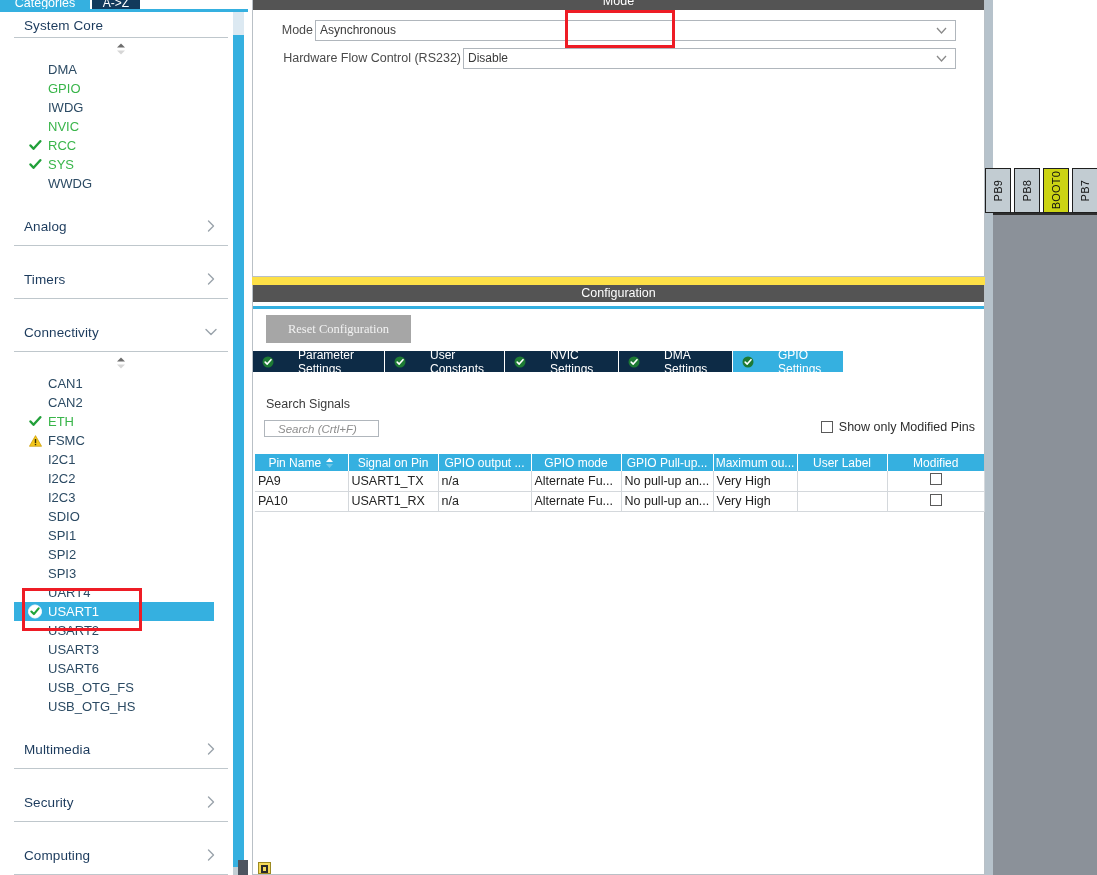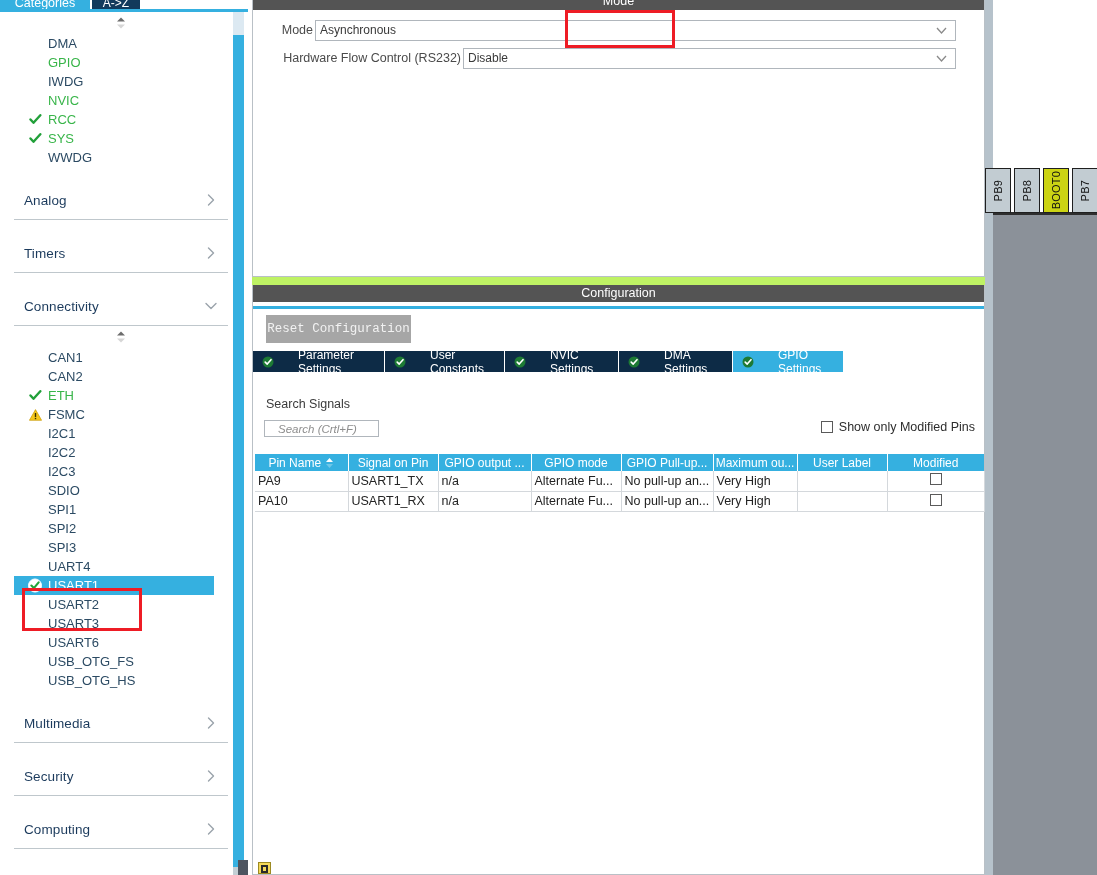--- a/index.html
+++ b/index.html
@@ -88,21 +88,21 @@
     position: absolute; left: 14px; top: 50%; transform: translateY(-50%);
     width: 14px; height: 14px; display: flex; align-items: center; justify-content: center;
   }
   .mark svg { display:block; }
 
   .group-gap { height: 14px; }
 
   
   #center {
     position: absolute; left: 252px; top: 0; width: 733px; height: 810px;
-    background: #bef264;
+    background: #fde047;
   }
   .panel-title {
     background: #545454; color: #ffffff; font-size: 12.5px;
     text-align: center; line-height: 17px; height: 17px;
   }
   #mode-panel {
     position: absolute; left: 0; top: 0; width: 733px; height: 277px;
     border: 1px solid #b9c0c6; background: #ffffff;
   }
   #mode-title { position: absolute; left:0; top:-8px; width: 731px; height: 17px; }
@@ -125,21 +125,21 @@
   #config-panel {
     position: absolute; left: 0; top: 285px; width: 733px; height: 590px;
     border: 1px solid #b9c0c6; border-top: none; background: #ffffff;
   }
   #config-title { width: 731px; }
 
   #reset-btn {
     position: absolute; left: 13px; top: 30px;
     width: 145px; height: 28px; background: #a6a6a6;
     border: none; color: #f2f2f2; font-size: 12.5px;
-    font-family: Liberation Mono, monospace;
+    font-family: Liberation Serif, serif;
     display: flex; align-items: center; justify-content: center;
   }
 
   #tabstrip {
     position: absolute; left: 0; top: 66px; width: 731px; height: 22px;
   }
   .ctab {
     position: absolute; top: 0; height: 21px;
     background: #0d2b46; color: #ffffff; font-size: 12px;
     display: flex; align-items: center; padding: 0 9px; gap: 24px;
@@ -262,20 +262,23 @@
       </div>
     </div>
     <div id="tabs-underline"></div>
 
     <div id="sb-scroll-track"></div>
     <div id="sb-scroll-thumb"></div>
     <div id="sb-scroll-thumb2"></div>
     <div id="sb-corner"></div>
 
     <div id="sidebar-inner">
+        <div class="sect-cut">
+          <div class="sect-title">System Core</div>
+        </div>
         <div class="spinner">
           <svg width="16" height="14" viewBox="0 0 16 14">
             <path d="M8 1.5 L12 5.5 L4 5.5 Z" fill="#6d6d6d"></path>
             <path d="M8 12.5 L12 8.5 L4 8.5 Z" fill="#d6d6d6"></path>
           </svg>
         </div>
         <div class="leaf">
           <span class="lbl">DMA</span>
         </div>
         <div class="leaf green">

